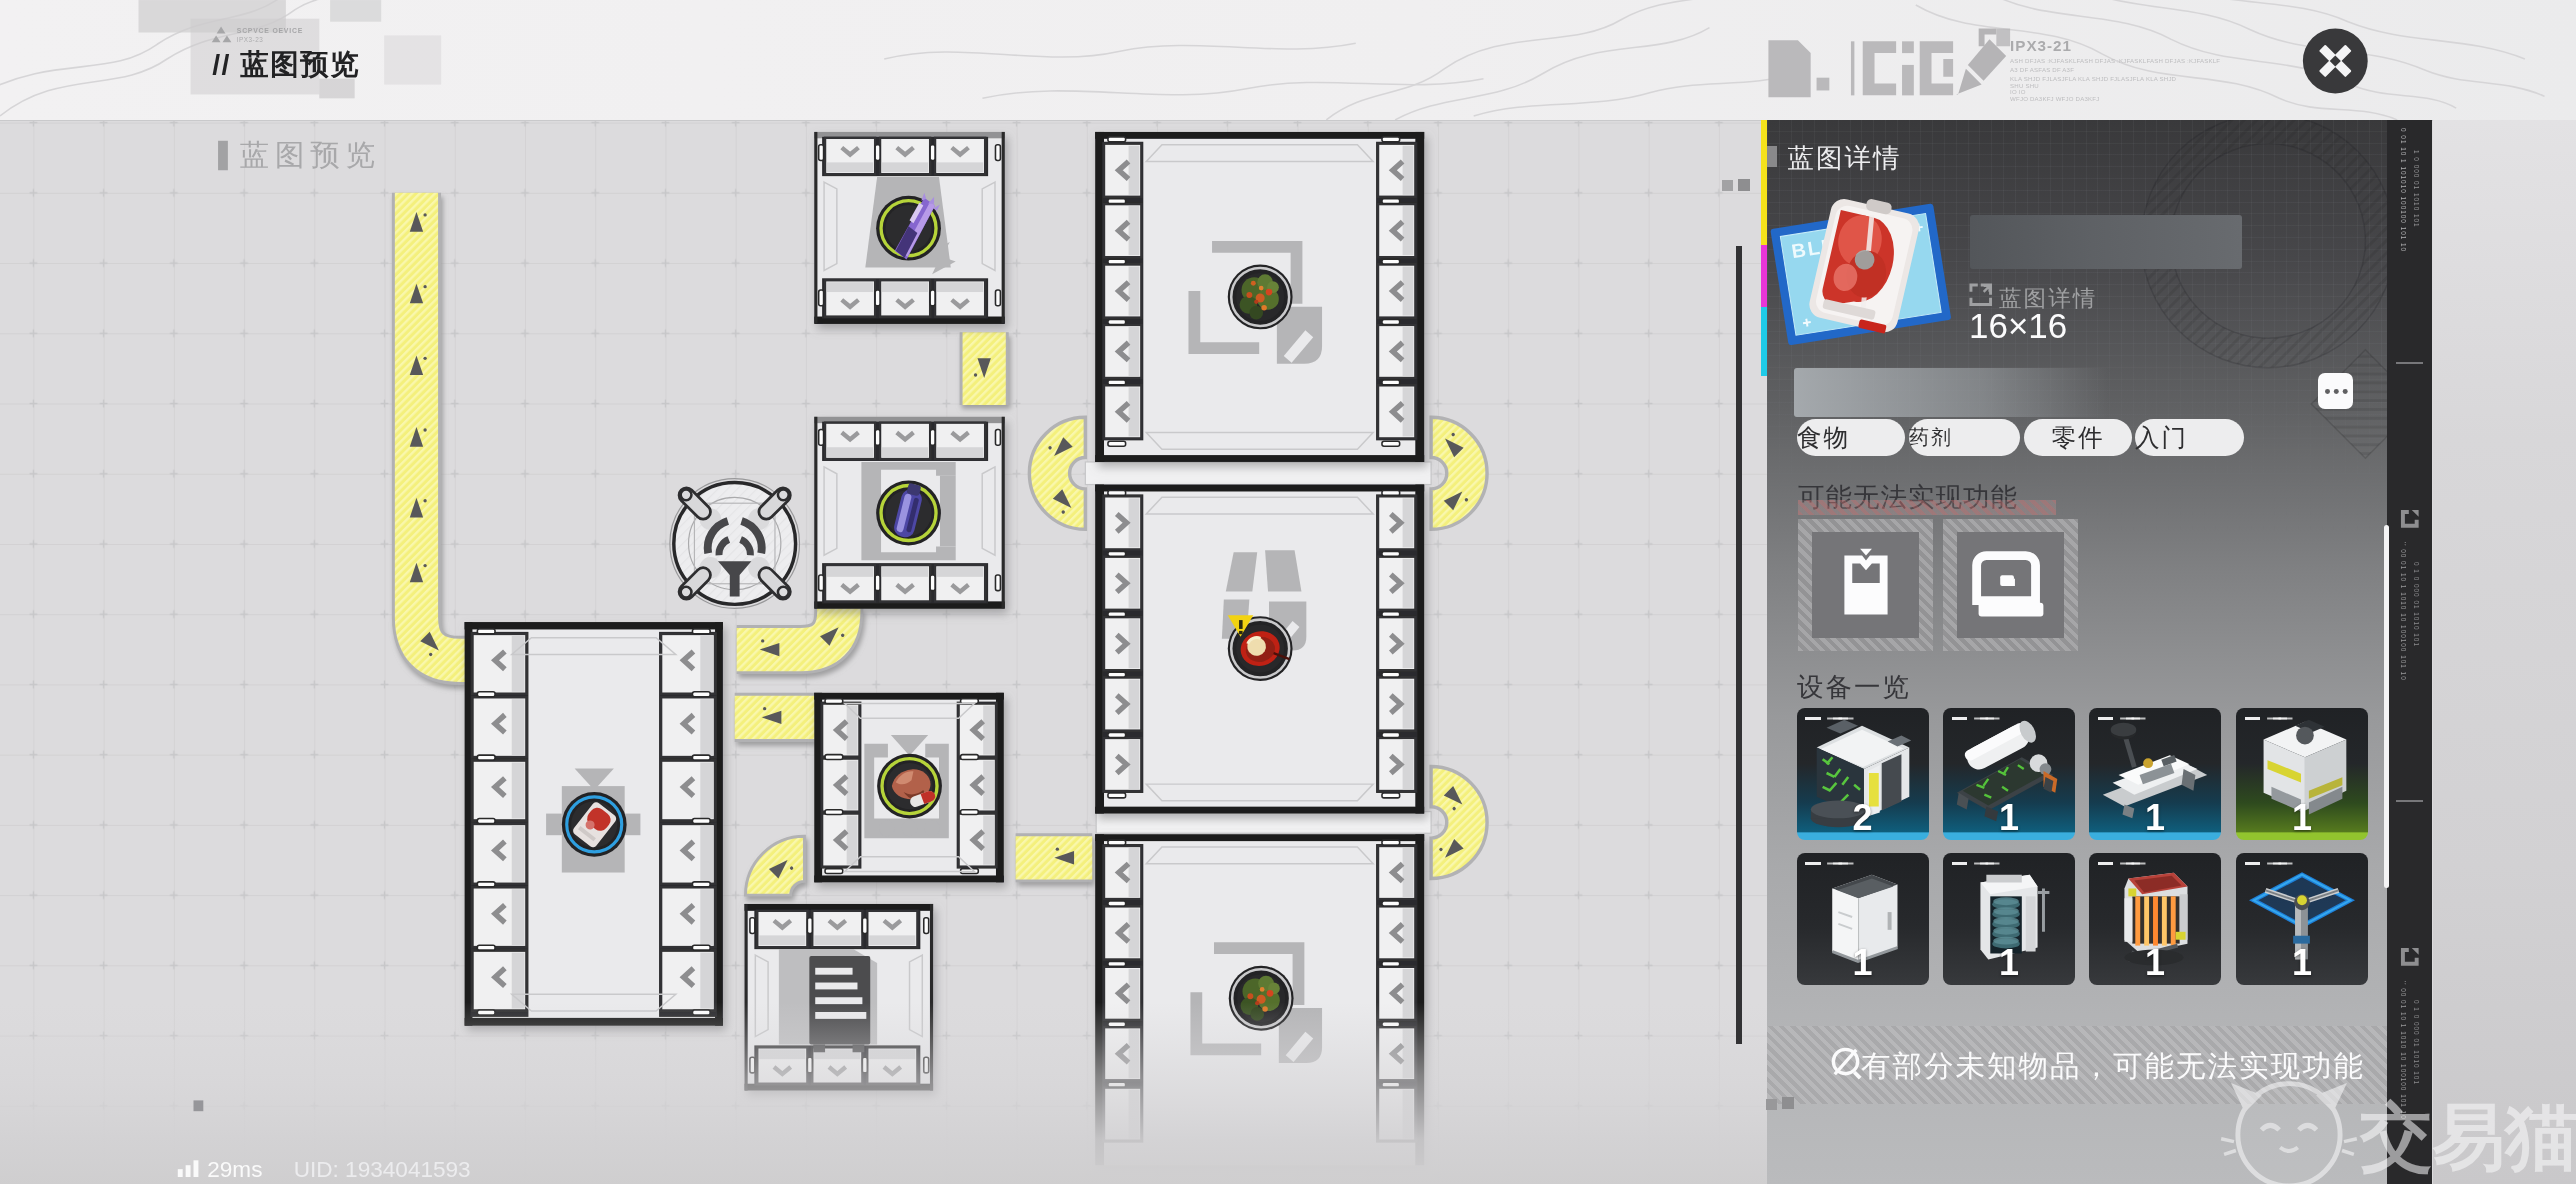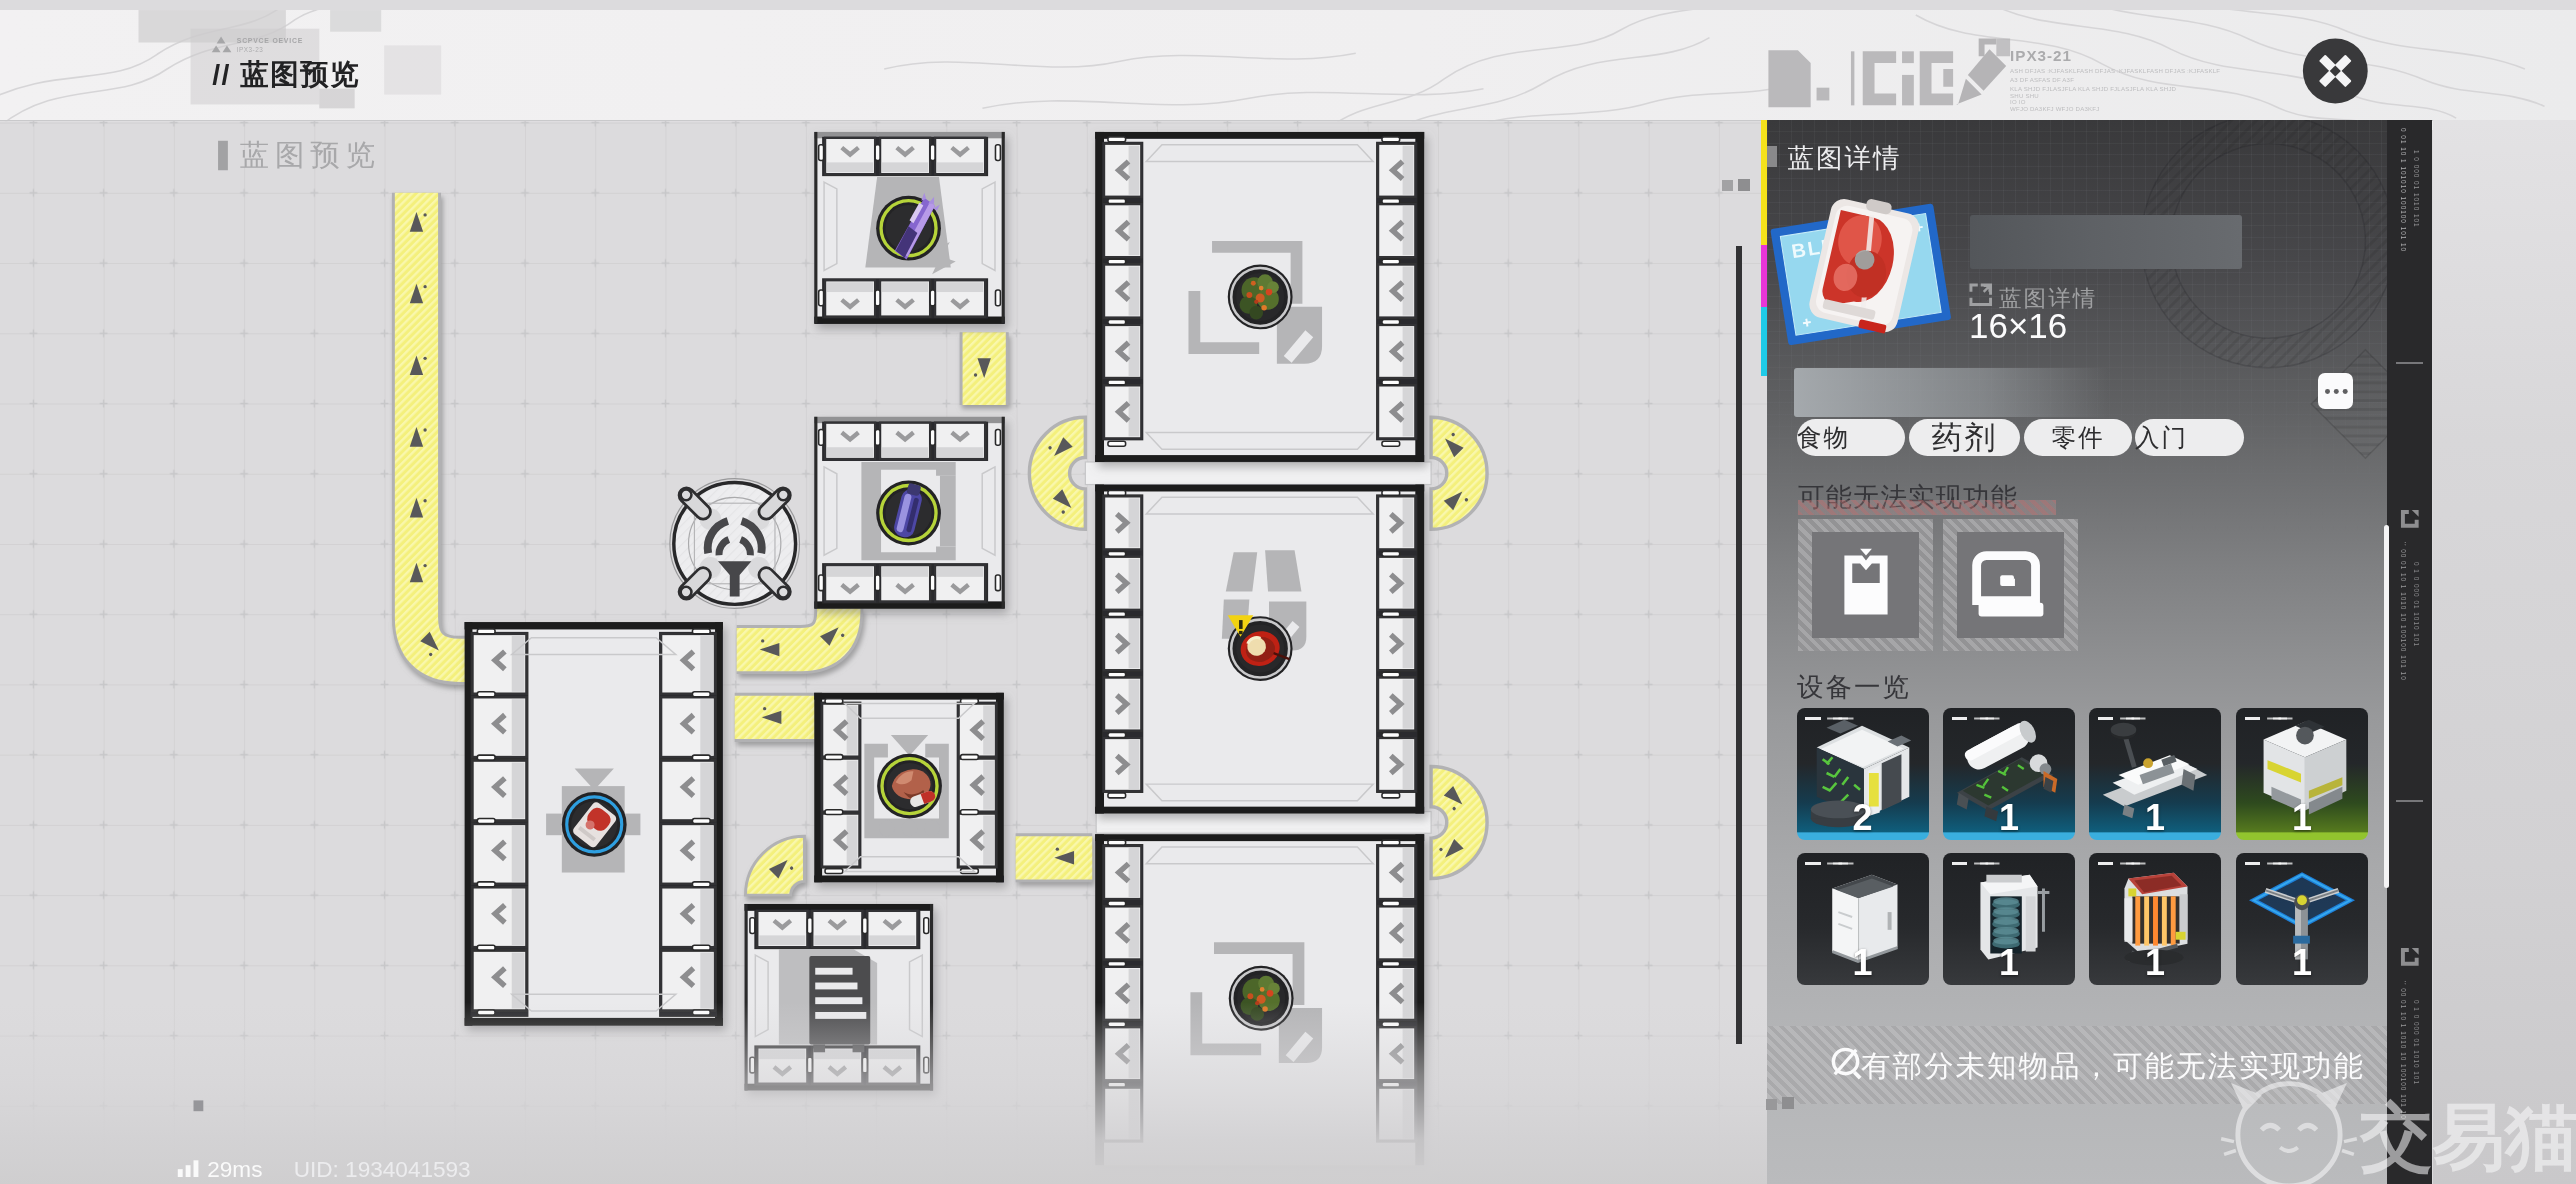--- a/index.html
+++ b/index.html
@@ -1,18 +1,18 @@
 <!DOCTYPE html>
 <html><head>
 <meta charset="utf-8">
 <style>
 html,body{margin:0;padding:0;background:#000;}
 #root{position:relative;width:2576px;height:1185px;overflow:hidden;background:#dcdbdd;font-family:"Liberation Sans",sans-serif;}
 .abs{position:absolute;}
-#topband{left:0;top:0;width:2576px;height:120px;background:linear-gradient(90deg,#f2f1f2 0%,#f0eff0 55%,#ebebec 100%);margin-top:10px;}
+#topband{left:0;top:0;width:2576px;height:120px;background:linear-gradient(90deg,#f2f1f2 0%,#f0eff0 55%,#ebebec 100%);}
 #topsep{left:0;top:120px;width:2576px;height:1px;background:#c9c9cb;}
 #maparea{left:0;top:121px;width:1767px;height:1064px;}
 #panelstrip{left:1761px;top:120px;width:6.9px;height:1065px;}
 #panel{left:1767px;top:120px;width:620px;height:1065px;background:linear-gradient(180deg,#39393b 0%,#47474a 13%,#606163 27%,#7f8082 42%,#98999b 56%,#a8a9ab 70%,#b2b3b5 84%,#babbbd 100%);overflow:hidden;}
 #sidebar{left:2387px;top:120px;width:45px;height:1065px;background:#29292b;overflow:hidden;}
 #rightlight{left:2433px;top:120px;width:143px;height:1065px;background:linear-gradient(180deg,#e3e2e4 0%,#d8d7d9 30%,#d2d1d3 70%,#c9c8ca 100%);}
 .tile{width:132px;height:132px;border-radius:7.9px;overflow:hidden;}
 .tb{background:linear-gradient(180deg,#202225 0%,#24272a 42%,#153c4f 72%,#0f5e7c 94%,#3aaede 94.5%,#3aaede 100%);}
 .tg{background:linear-gradient(180deg,#202225 0%,#24272a 42%,#2e4a1e 72%,#567a1e 94%,#92c42e 94.5%,#92c42e 100%);}
 .t2{background:linear-gradient(180deg,#202225 0%,#27292c 55%,#37393c 100%);}
@@ -798,21 +798,21 @@
       </svg>
 <div class="abs" style="left:232px;top:163px;font-size:22.6px;color:#9fa0a2;letter-spacing:2px;">蓝图详情</div>
 <div class="abs" style="left:202px;top:186px;font-size:35px;font-weight:normal;color:#fbfbfc;">16×16</div>
 
 <div class="abs" style="left:26.5px;top:248px;width:315px;height:49px;border-radius:2.9px;background:linear-gradient(90deg,rgba(172,177,181,.9) 0%,rgba(160,165,169,.55) 60%,rgba(152,157,161,0) 100%);"></div>
 
 <div class="abs" style="left:551px;top:253px;width:35px;height:36px;background:#fbfbfc;border-radius:6.9px;"></div>
 <div class="abs" style="left:558px;top:269px;width:4.9px;height:4.9px;background:#606062;border-radius:50%;box-shadow:8.8px 0 #606062,17.7px 0 #606062;"></div>
 
 <div class="abs" style="left:30px;top:299px;width:108px;height:37px;border-radius:18.7px;background:#ededee;color:#2e2e30;font-size:24.6px;line-height:37px;letter-spacing:2px;">食物</div>
-<div class="abs" style="left:142px;top:299px;width:111px;height:37px;border-radius:18.7px;background:#ededee;color:#2e2e30;font-size:31px;text-align:center;line-height:37px;letter-spacing:2px;">药剂</div>
+<div class="abs" style="left:142px;top:299px;width:111px;height:37px;border-radius:18.7px;background:#ededee;color:#2e2e30;font-size:20px;text-align:left;line-height:37px;letter-spacing:2px;">药剂</div>
 <div class="abs" style="left:257px;top:299px;width:108px;height:37px;border-radius:18.7px;background:#ededee;color:#2e2e30;font-size:24.6px;text-align:center;line-height:37px;letter-spacing:2px;">零件</div>
 <div class="abs" style="left:368px;top:299px;width:109px;height:37px;border-radius:18.7px;background:#ededee;color:#2e2e30;font-size:24.6px;text-align:left;line-height:37px;letter-spacing:2px;">入门</div>
 
 <div class="abs" style="left:31px;top:359px;font-size:26.5px;color:#36363a;letter-spacing:1px;">可能无法实现功能</div>
 <div class="abs" style="left:31px;top:380px;width:258px;height:14.7px;background:repeating-linear-gradient(45deg,rgba(222,125,125,.40) 0 3.9px,rgba(240,180,180,.18) 3.9px 7.9px);"></div>
 
 <div class="abs" style="left:31px;top:399px;width:135px;height:132px;background:repeating-linear-gradient(45deg,#a6a6a8 0 3.9px,#939395 3.9px 7.9px);"></div>
 <div class="abs" style="left:45px;top:412px;width:107px;height:106px;background:#757578;"></div>
 <svg class="abs" style="left:45px;top:412px" width="107" height="106" viewBox="0 0 109 108">
 <path d="M33,24 h18 l4,5 4,-5 h18 v60 h-44 z M41,32 v20 h28 v-20 h-8 l-6,7 -6,-7 z" fill="#fcfcfd" fill-rule="evenodd"></path>

